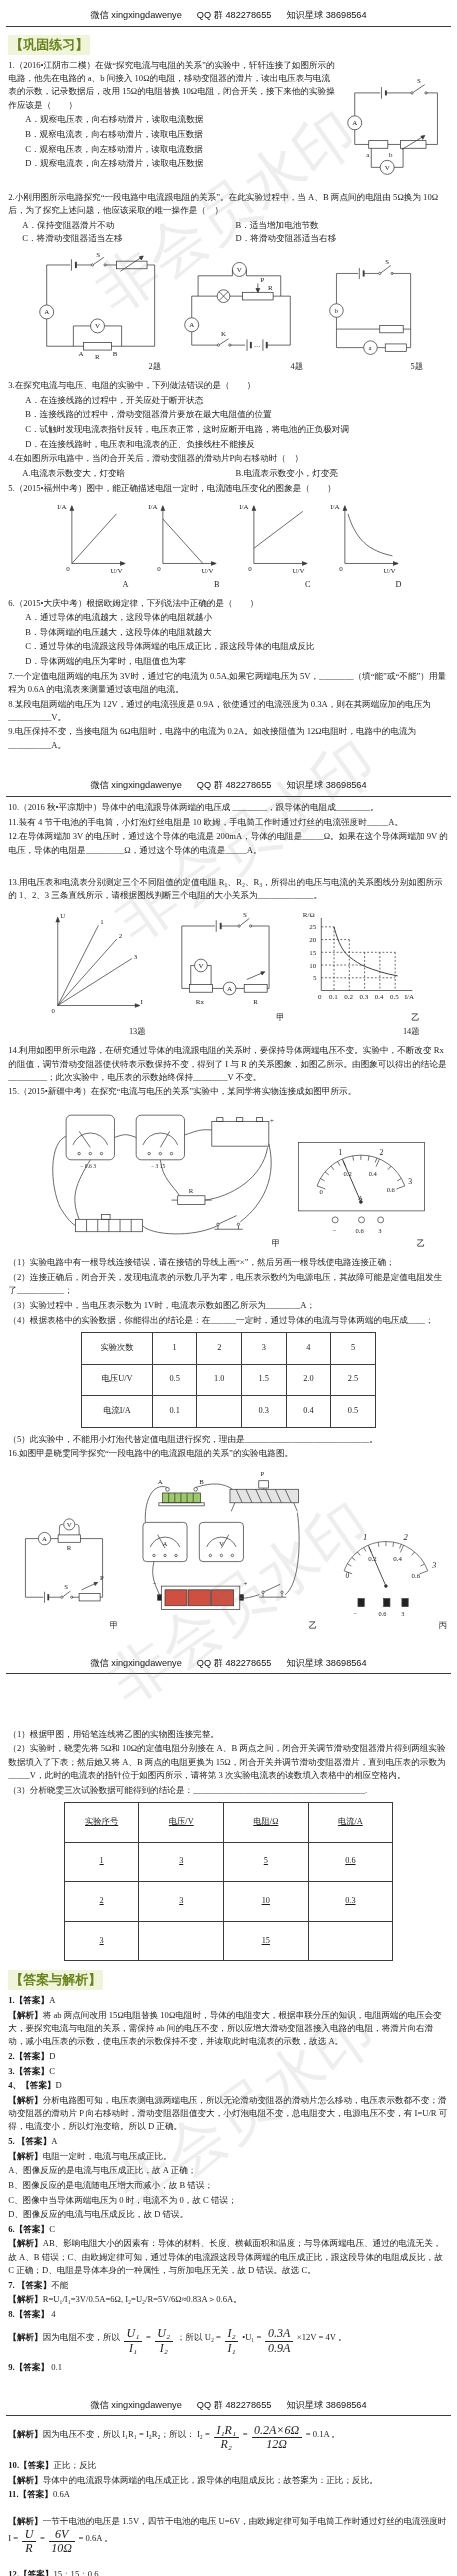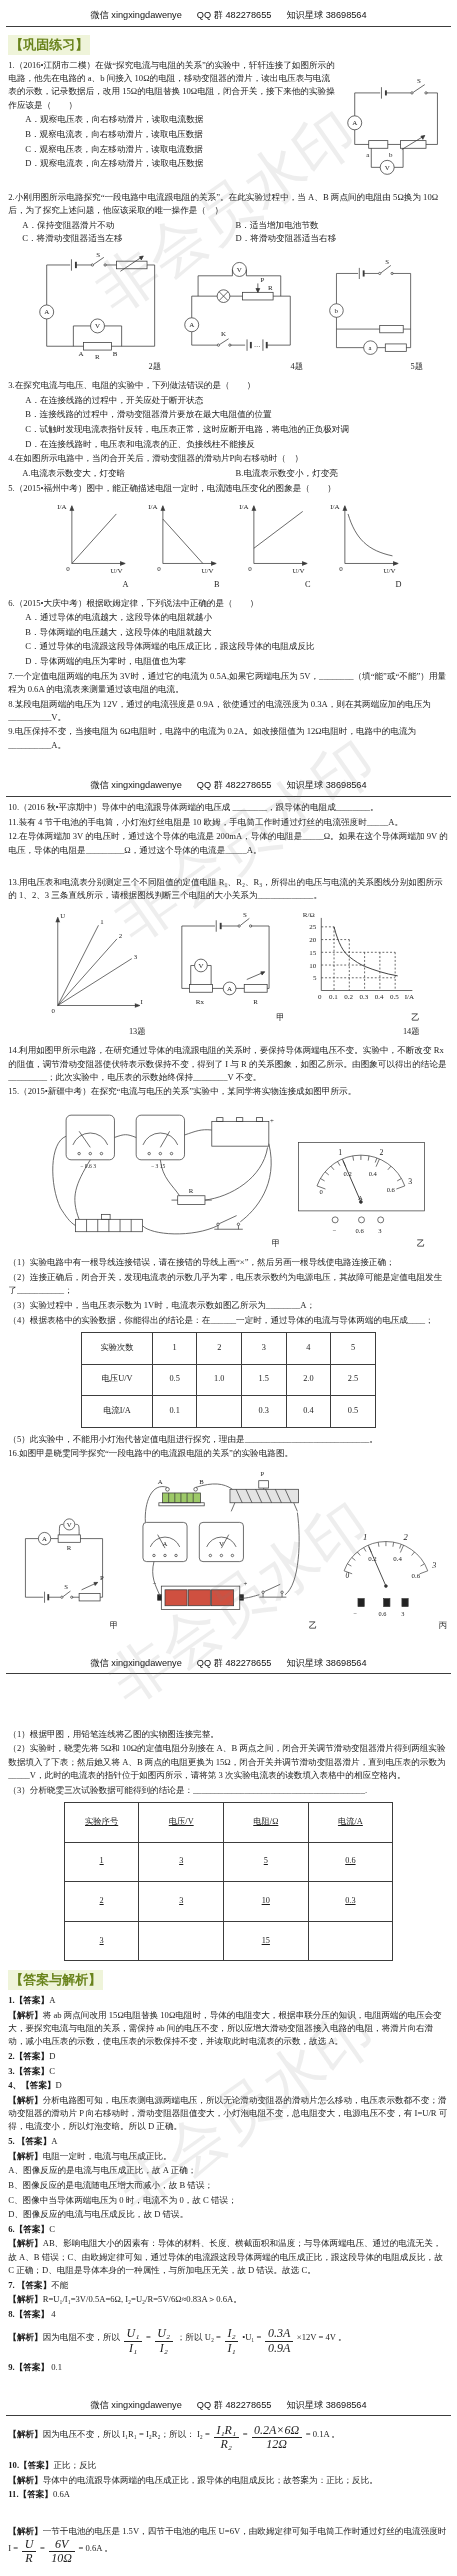--- a/index.html
+++ b/index.html
@@ -750,21 +750,21 @@
     <p class="jx" style="margin:7.6px 0">
       <b>【解析】</b><span>因为电压不变，所以 I₁R₁ = I₂R₂；所以： I₂ =</span>
       <span class="frac"><span class="fn">I₁R₁</span><span class="fd">R₂</span></span>
       <span>=</span>
       <span class="frac"><span class="fn">0.2A×6Ω</span><span class="fd">12Ω</span></span>
       <span>= 0.1A 。</span>
     </p>
     <p class="al"><b>10.【答案】</b><span>正比；反比</span></p>
     <p class="jx"><b>【解析】</b><span>导体中的电流跟导体两端的电压成正比，跟导体的电阻成反比；故答案为：正比；反比。</span></p>
     <p class="al"><b>11.【答案】</b><span>0.6A</span></p>
-    <p class="jx" style="margin:23px 0">
+    <p class="jx" style="margin:13px 0">
       <b>【解析】</b><span>一节干电池的电压是 1.5V，四节干电池的电压 U=6V，由欧姆定律可知手电筒工作时通过灯丝的电流强度时 I =</span>
       <span class="frac"><span class="fn">U</span><span class="fd">R</span></span>
       <span>=</span>
       <span class="frac"><span class="fn">6V</span><span class="fd">10Ω</span></span>
       <span>= 0.6A 。</span>
     </p>
     <p class="al"><b>12.【答案】</b><span>15；15；0.6</span></p>
     <p class="jx" style="margin:6.3px 0">
       <b>【解析】</b><span>根据欧姆定律可得 R =</span>
       <span class="frac"><span class="fn">U</span><span class="fd">I</span></span>

